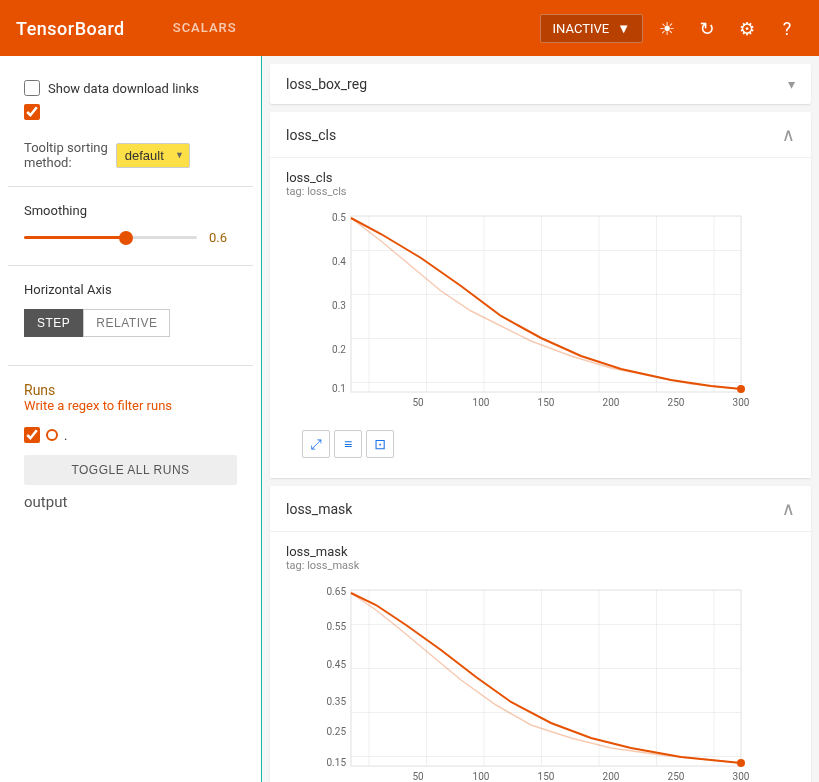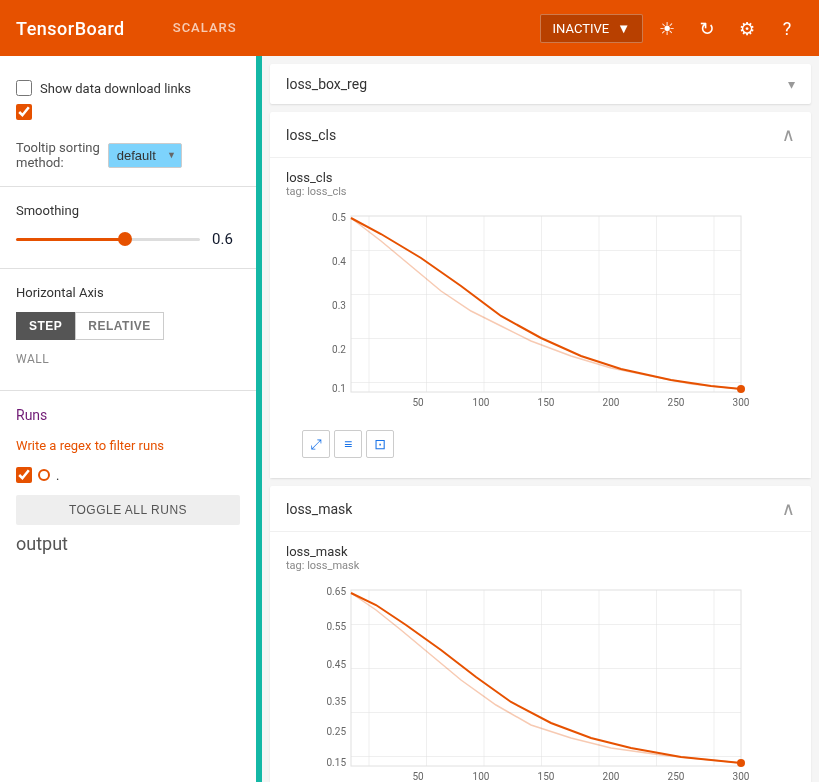--- a/index.html
+++ b/index.html
@@ -67,23 +67,23 @@
     .layout {
       display: flex;
       height: calc(782px - 56px);
     }
 
     
     .sidebar {
       width: 262px;
       min-width: 262px;
       background: white;
-      border-right: 6px solid #14b8a6;
+      border-right: 1px solid #14b8a6;
       overflow-y: auto;
-      padding: 12px 0;
+      padding: 12px 8px;
     }
     .sidebar-section { padding: 8px 16px; }
     .checkbox-row {
       display: flex;
       align-items: center;
       gap: 8px;
       padding: 4px 0;
       color: #333;
     }
     .checkbox-row input[type="checkbox"] {
@@ -99,21 +99,21 @@
       flex-wrap: wrap;
     }
     .tooltip-label { color: #555; font-size: 13px; }
     .tooltip-select {
       border: 1px solid #ccc;
       border-radius: 2px;
       padding: 4px 24px 4px 8px;
       font-size: 13px;
       color: #333;
       cursor: pointer;
-      background: #7dd3fc;
+      background: #fde047;
       appearance: none;
       -webkit-appearance: none;
       position: relative;
     }
     .select-wrapper { position: relative; display: inline-flex; align-items: center; }
     .select-wrapper::after {
       content: '▼';
       font-size: 9px;
       position: absolute;
       right: 6px;
@@ -133,47 +133,47 @@
       background: linear-gradient(to right, #e65100 0%, #e65100 60%, #ddd 60%, #ddd 100%);
       cursor: pointer;
     }
     .slider::-webkit-slider-thumb {
       -webkit-appearance: none;
       width: 14px; height: 14px;
       border-radius: 50%;
       background: #e65100;
       cursor: pointer;
     }
-    .slider-value { font-size: 15px; color: #0f172a; min-width: 28px; }
+    .slider-value { font-size: 13px; color: #a16207; min-width: 28px; }
     .h-axis-section { padding: 8px 16px 12px; }
     .axis-buttons { display: flex; gap: 0; margin-bottom: 8px; }
     .axis-btn {
       padding: 6px 12px;
       font-size: 12px;
-      font-weight: 700;
+      font-weight: 400;
       border: 1px solid #ccc;
       cursor: pointer;
       letter-spacing: 0.5px;
       text-transform: uppercase;
     }
     .axis-btn.active {
       background: #555;
       color: white;
       border-color: #555;
     }
     .axis-btn.inactive {
       background: white;
       color: #777;
       border-color: #ccc;
     }
     .axis-wall { font-size: 12px; color: #888; letter-spacing: 0.5px; text-transform: uppercase; padding: 4px 0; }
 
     
     .runs-section { padding: 8px 16px; }
-    .runs-title { font-size: 14px; color: #701a75; margin-bottom: 15px; }
+    .runs-title { font-size: 14px; color: #a16207; margin-bottom: 0; }
     .runs-filter { color: #e65100; font-size: 13px; cursor: pointer; margin-bottom: 12px; }
     .run-item { display: flex; align-items: center; gap: 6px; padding: 2px 0; }
     .run-checkbox { width: 16px; height: 16px; accent-color: #e65100; cursor: pointer; }
     .run-dot {
       width: 12px; height: 12px;
       border: 2px solid #e65100;
       border-radius: 50%;
       flex-shrink: 0;
     }
     .run-label { font-size: 13px; color: #333; }
@@ -184,21 +184,21 @@
       background: #eee;
       border: none;
       font-size: 12px;
       font-weight: 500;
       color: #555;
       letter-spacing: 0.5px;
       text-transform: uppercase;
       cursor: pointer;
       border-radius: 2px;
     }
-    .output-label { font-size: 18px; color: #555; margin-top: 8px; cursor: pointer; }
+    .output-label { font-size: 15px; color: #555; margin-top: 8px; cursor: pointer; }
 
     
     .main {
       flex: 1;
       overflow-y: scroll;
       background: #f5f5f5;
     }
 
     
     .main::-webkit-scrollbar { width: 8px; }
@@ -320,21 +320,20 @@
     </div>
 
     <div class="divider"></div>
 
     <div class="h-axis-section">
       <div class="section-label">Horizontal Axis</div>
       <div class="axis-buttons">
         <button class="axis-btn active">STEP</button>
         <button class="axis-btn inactive">RELATIVE</button>
       </div>
-      <div class="axis-wall">WALL</div>
     </div>
 
     <div class="divider"></div>
 
     <div class="runs-section">
       <div class="runs-title">Runs</div>
       <div class="runs-filter">Write a regex to filter runs</div>
       <div class="run-item">
         <input type="checkbox" checked="" class="run-checkbox" style="">
         <div class="run-dot"></div>

